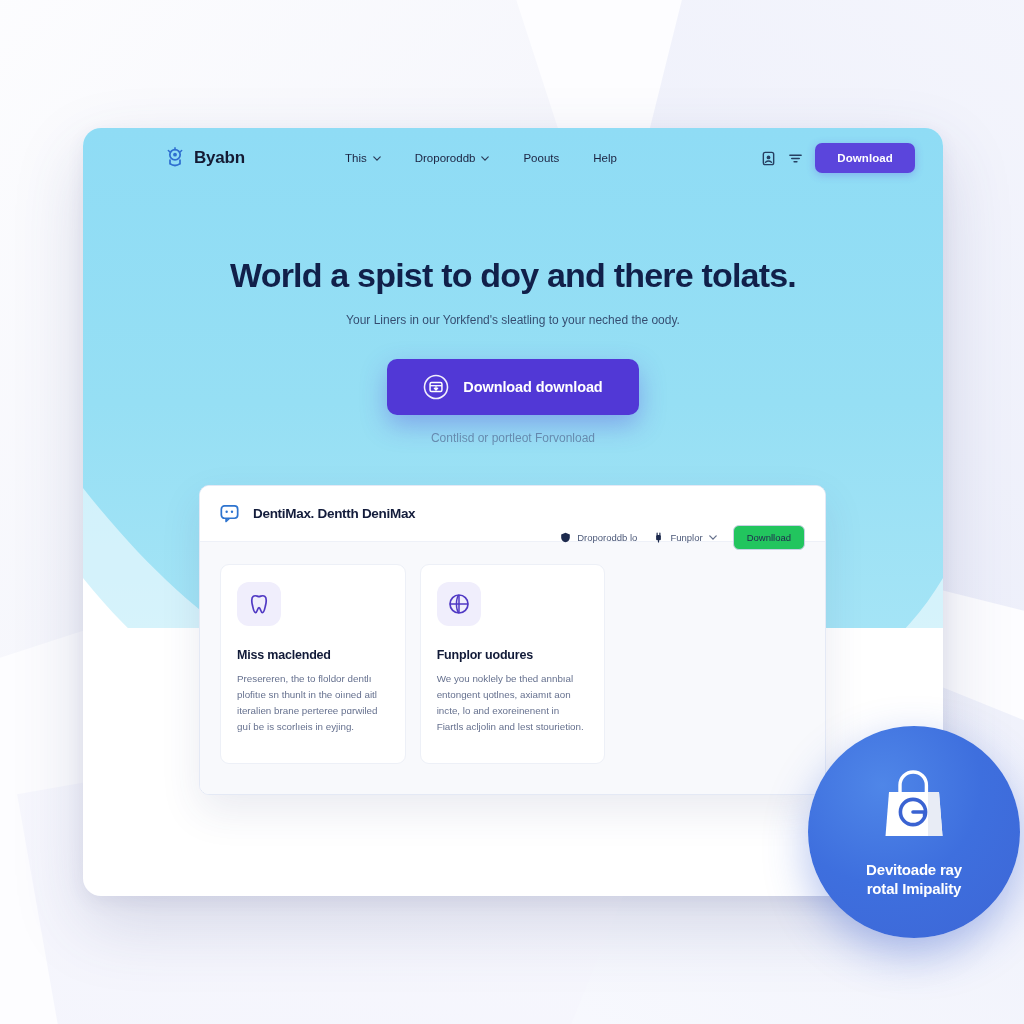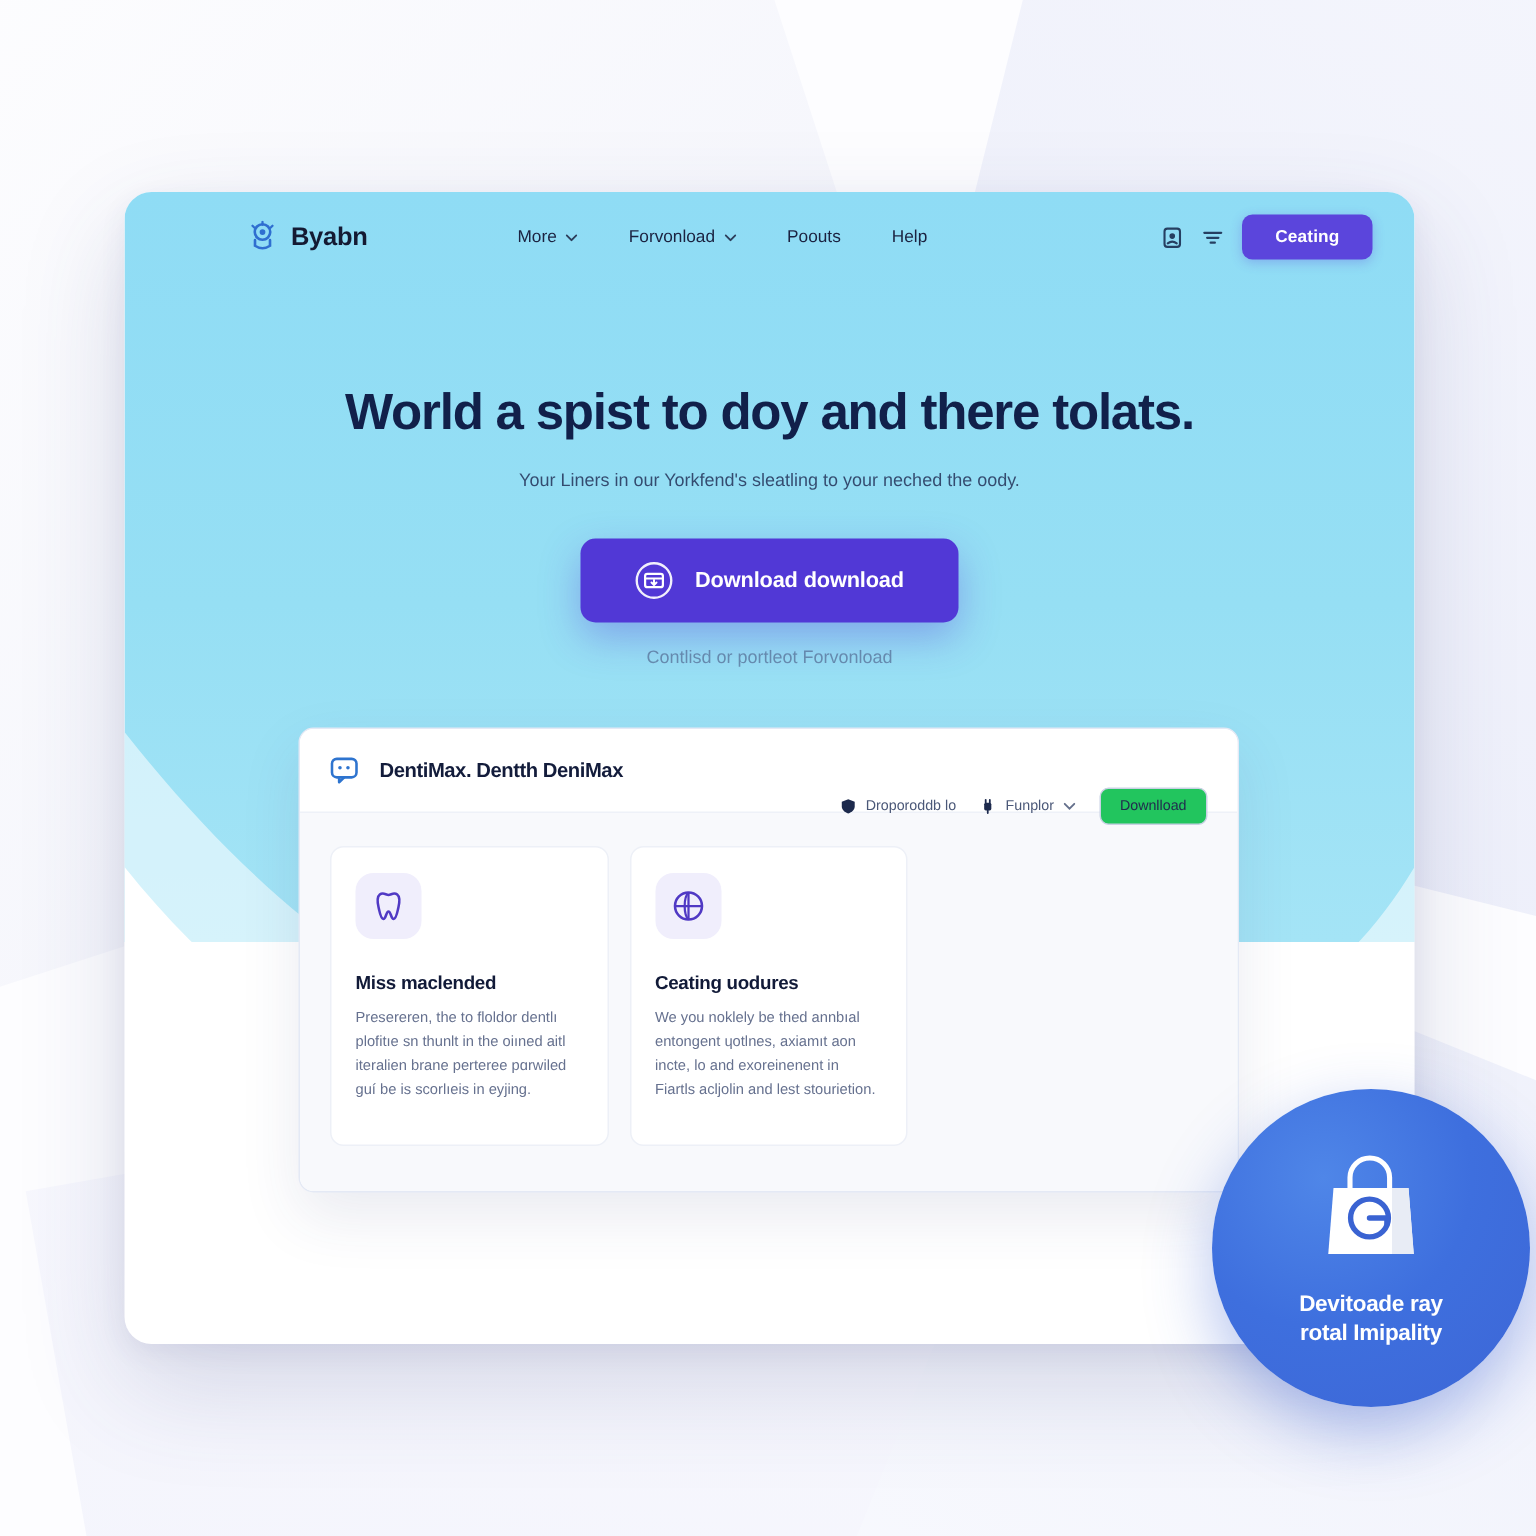--- a/index.html
+++ b/index.html
@@ -221,27 +221,27 @@
         <circle cx="12" cy="9" r="6.2" fill="none" stroke="#2F6FD0" stroke-width="2.1"></circle>
         <circle cx="12" cy="9" r="2.3" fill="#2F6FD0"></circle>
         <path d="M6 15.5 L6 20 Q12 24 18 20 L18 15.5" fill="none" stroke="#2F6FD0" stroke-width="2.1" stroke-linecap="round"></path>
         <path d="M12 0.8 L12 3.2 M20 4 L18.4 5.6 M4 4 L5.6 5.6" stroke="#2F6FD0" stroke-width="1.8" stroke-linecap="round"></path>
       </svg>
       <span id="brand-name">Byabn</span>
     </div>
 
     <nav id="nav-links">
       <div class="nav-link">
-        <span>More</span>
+        <span>This</span>
         <svg class="caret" viewBox="0 0 10 6">
           <path d="M1 1 L5 5 L9 1" fill="none" stroke="#1b2240" stroke-width="1.5" stroke-linecap="round"></path>
         </svg>
       </div>
       <div class="nav-link">
-        <span>Forvonload</span>
+        <span>Droporoddb</span>
         <svg class="caret" viewBox="0 0 10 6">
           <path d="M1 1 L5 5 L9 1" fill="none" stroke="#1b2240" stroke-width="1.5" stroke-linecap="round"></path>
         </svg>
       </div>
       <div class="nav-link">
         <span>Poouts</span>
       </div>
       <div class="nav-link">
         <span>Help</span>
       </div>
@@ -249,21 +249,21 @@
 
     <div id="nav-right">
       <svg class="nav-ico" viewBox="0 0 16 16">
         <rect x="2.5" y="1.5" width="11" height="13" rx="2" fill="none" stroke="#1b2f52" stroke-width="1.5"></rect>
         <circle cx="8" cy="6.8" r="2" fill="#1b2f52"></circle>
         <path d="M4.8 12 Q8 9.4 11.2 12" fill="none" stroke="#1b2f52" stroke-width="1.5" stroke-linecap="round"></path>
       </svg>
       <svg class="nav-ico" viewBox="0 0 16 16">
         <path d="M2 4.5 H14 M4 8 H12 M6.5 11.5 H9.5" stroke="#1b2f52" stroke-width="1.6" stroke-linecap="round"></path>
       </svg>
-      <button id="nav-download">Ceating</button>
+      <button id="nav-download">Download</button>
     </div>
   </div>
 
   <div id="hero">
     <h1 id="hero-title">World a spist to doy and there tolats.</h1>
     <p id="hero-sub">Your Liners in our Yorkfend's sleatling to your neched the oody.</p>
     <button id="hero-cta">
       <svg id="cta-icon" viewBox="0 0 28 28">
         <circle cx="14" cy="14" r="12.4" fill="none" stroke="#ffffff" stroke-width="1.7" opacity=".92"></circle>
         <rect x="7.6" y="9.2" width="12.8" height="9.6" rx="1.6" fill="none" stroke="#ffffff" stroke-width="1.6"></rect>
@@ -321,21 +321,21 @@
       </div>
 
       <div class="feature">
         <div class="feat-ico-wrap">
           <svg class="feat-ico" viewBox="0 0 24 24">
             <circle cx="12" cy="12" r="9" fill="none" stroke="#5039C4" stroke-width="1.7"></circle>
             <path d="M12 3 V21 M3 12 H21" stroke="#5039C4" stroke-width="1.5"></path>
             <path d="M12 3 C8.6 6.2 8.6 17.8 12 21" fill="none" stroke="#5039C4" stroke-width="1.5"></path>
           </svg>
         </div>
-        <div class="feat-title">Ceating uodures</div>
+        <div class="feat-title">Funplor uodures</div>
         <div class="feat-text">We you noklely be thed annbıal entongent ɥotlnes, axiamıt aon incte, lo and exoreinenent in Fiartls acljolin and lest stourietion.</div>
       </div>
 
     </div>
   </div>
 
 </div>
 
 <div id="badge">
   <svg id="badge-bag" viewBox="0 0 76 80">

